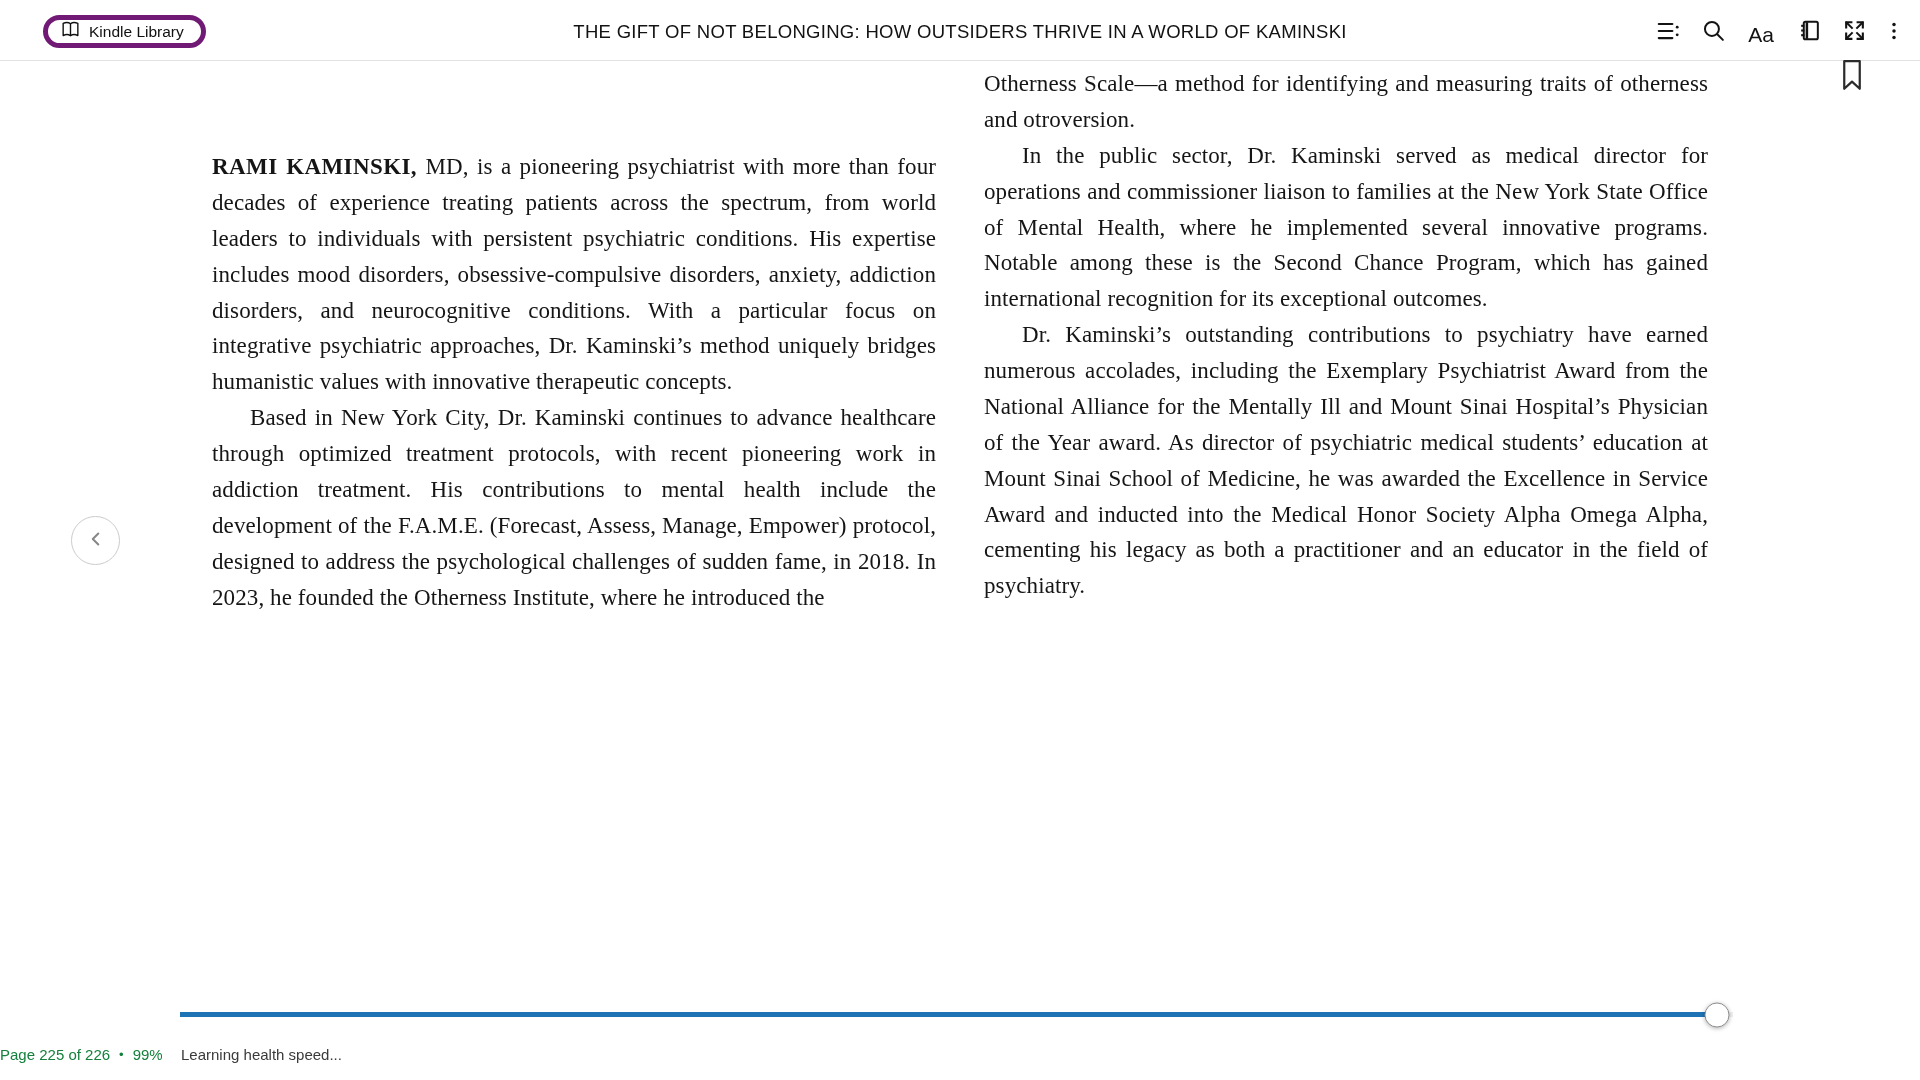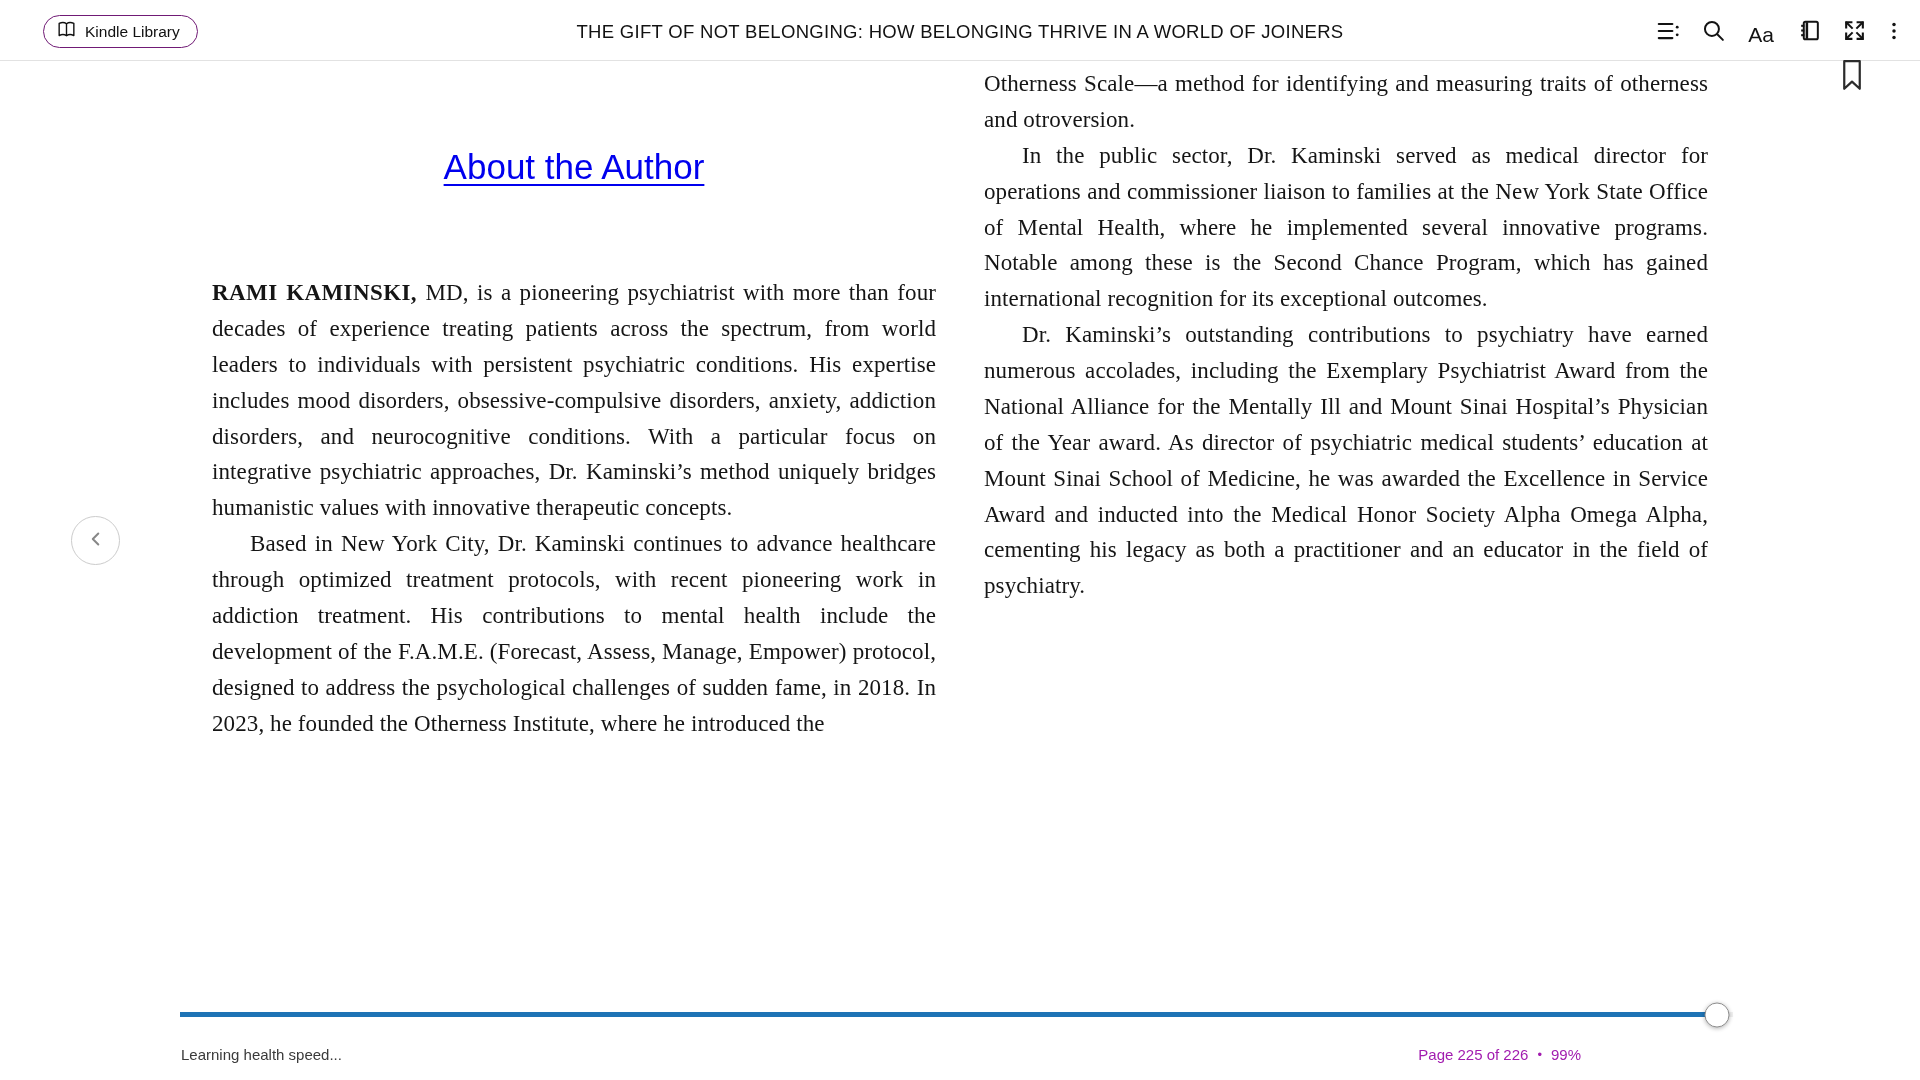--- a/index.html
+++ b/index.html
@@ -9,21 +9,21 @@
 
   
   .topbar {
     position: absolute; top: 0; left: 0; width: 1920px; height: 61px;
     background: #fff; border-bottom: 1px solid #e2e2e2;
   }
   .library-btn {
     position: absolute; left: 43px; top: 15px; height: 33px;
     display: inline-flex; align-items: center; gap: 9px;
     padding: 0 17px 0 13px; background: #fff;
-    border: 1px solid #701a75; border-radius: 17px;
+    border: 5px solid #701a75; border-radius: 17px;
     font-family: "Liberation Sans", sans-serif; font-size: 15.5px; color: #111;
     cursor: pointer;
   }
   .book-title {
     position: absolute; left: 50%; top: 21px; transform: translateX(-50%);
     font-size: 18.5px; letter-spacing: 0.3px; color: #121212; white-space: nowrap;
   }
   .header-icons {
     position: absolute; right: 16px; top: 0; height: 61px;
     display: flex; align-items: center; gap: 15px;
@@ -77,42 +77,42 @@
     position: absolute; top: 50%; width: 25px; height: 25px;
     border-radius: 50%; background: #fff; border: 1px solid #8f8f8f;
     box-shadow: 0 1px 4px rgba(0,0,0,0.3);
     transform: translate(-50%, -50%); cursor: grab;
   }
   .footer-left {
     position: absolute; left: 181px; top: 1046px;
     font-size: 15px; color: #3a3a3a;
   }
   .footer-center {
-    position: absolute; left: 0; top: 1046px; width: 1581px; text-align: right;
-    font-size: 15px; color: #a21caf;
+    position: absolute; left: 0; top: 1046px; width: 1581px; text-align: left;
+    font-size: 15px; color: #15803d;
   }
   .footer-center .sep { display: inline-block; margin: 0 9px; font-size: 13px; vertical-align: 1px; }
 </style>
 </head>
 <body>
 
 <div class="stage">
 
   <header class="topbar">
     <button class="library-btn">
       <span>
         <svg width="19" height="17" viewBox="0 0 24 22" fill="none" stroke="#111" stroke-width="1.8" stroke-linejoin="round">
           <path d="M12 3.5 C9.5 1.6 5.5 1.6 2.5 3.2 V18.8 C5.5 17.2 9.5 17.2 12 19 C14.5 17.2 18.5 17.2 21.5 18.8 V3.2 C18.5 1.6 14.5 1.6 12 3.5 Z"></path>
           <path d="M12 3.5 V19"></path>
         </svg>
       </span>
       <span>Kindle Library</span>
     </button>
 
-    <div class="book-title">THE GIFT OF NOT BELONGING: HOW BELONGING THRIVE IN A WORLD OF JOINERS</div>
+    <div class="book-title">THE GIFT OF NOT BELONGING: HOW OUTSIDERS THRIVE IN A WORLD OF KAMINSKI</div>
 
     <div class="header-icons">
       <button class="icon-btn">
         <span>
           <svg width="26" height="26" viewBox="0 0 24 24" fill="none" stroke="#131313" stroke-width="2" stroke-linecap="round">
             <line x1="3.5" y1="5.5" x2="16" y2="5.5"></line>
             <line x1="3.5" y1="12" x2="16" y2="12"></line>
             <line x1="3.5" y1="18.5" x2="16" y2="18.5"></line>
             <circle cx="20.5" cy="8.5" r="1.3" fill="#131313" stroke="none"></circle>
             <circle cx="20.5" cy="15.5" r="1.3" fill="#131313" stroke="none"></circle>
@@ -177,21 +177,20 @@
 
   <button class="prev-btn">
     <span>
       <svg width="22" height="22" viewBox="0 0 24 24" fill="none" stroke="#878787" stroke-width="2.2" stroke-linecap="round" stroke-linejoin="round">
         <polyline points="14.5,6 8.5,12 14.5,18"></polyline>
       </svg>
     </span>
   </button>
 
   <section class="col col-left">
-    <a class="about-heading">About the Author</a>
     <p class="body-para first-para"><span class="para-lead">RAMI KAMINSKI,</span><span> MD, is a pioneering psychiatrist with more than four decades of experience treating patients across the spectrum, from world leaders to individuals with persistent psychiatric conditions. His expertise includes mood disorders, obsessive-compulsive disorders, anxiety, addiction disorders, and neurocognitive conditions. With a particular focus on integrative psychiatric approaches, Dr. Kaminski’s method uniquely bridges humanistic values with innovative therapeutic concepts.</span></p>
     <p class="body-para indent">Based in New York City, Dr. Kaminski continues to advance healthcare through optimized treatment protocols, with recent pioneering work in addiction treatment. His contributions to mental health include the development of the F.A.M.E. (Forecast, Assess, Manage, Empower) protocol, designed to address the psychological challenges of sudden fame, in 2018. In 2023, he founded the Otherness Institute, where he introduced the</p>
   </section>
 
   <section class="col col-right">
     <p class="body-para">Otherness Scale—a method for identifying and measuring traits of otherness and otroversion.</p>
     <p class="body-para indent">In the public sector, Dr. Kaminski served as medical director for operations and commissioner liaison to families at the New York State Office of Mental Health, where he implemented several innovative programs. Notable among these is the Second Chance Program, which has gained international recognition for its exceptional outcomes.</p>
     <p class="body-para indent">Dr. Kaminski’s outstanding contributions to psychiatry have earned numerous accolades, including the Exemplary Psychiatrist Award from the National Alliance for the Mentally Ill and Mount Sinai Hospital’s Physician of the Year award. As director of psychiatric medical students’ education at Mount Sinai School of Medicine, he was awarded the Excellence in Service Award and inducted into the Medical Honor Society Alpha Omega Alpha, cementing his legacy as both a practitioner and an educator in the field of psychiatry.</p>
   </section>
 

